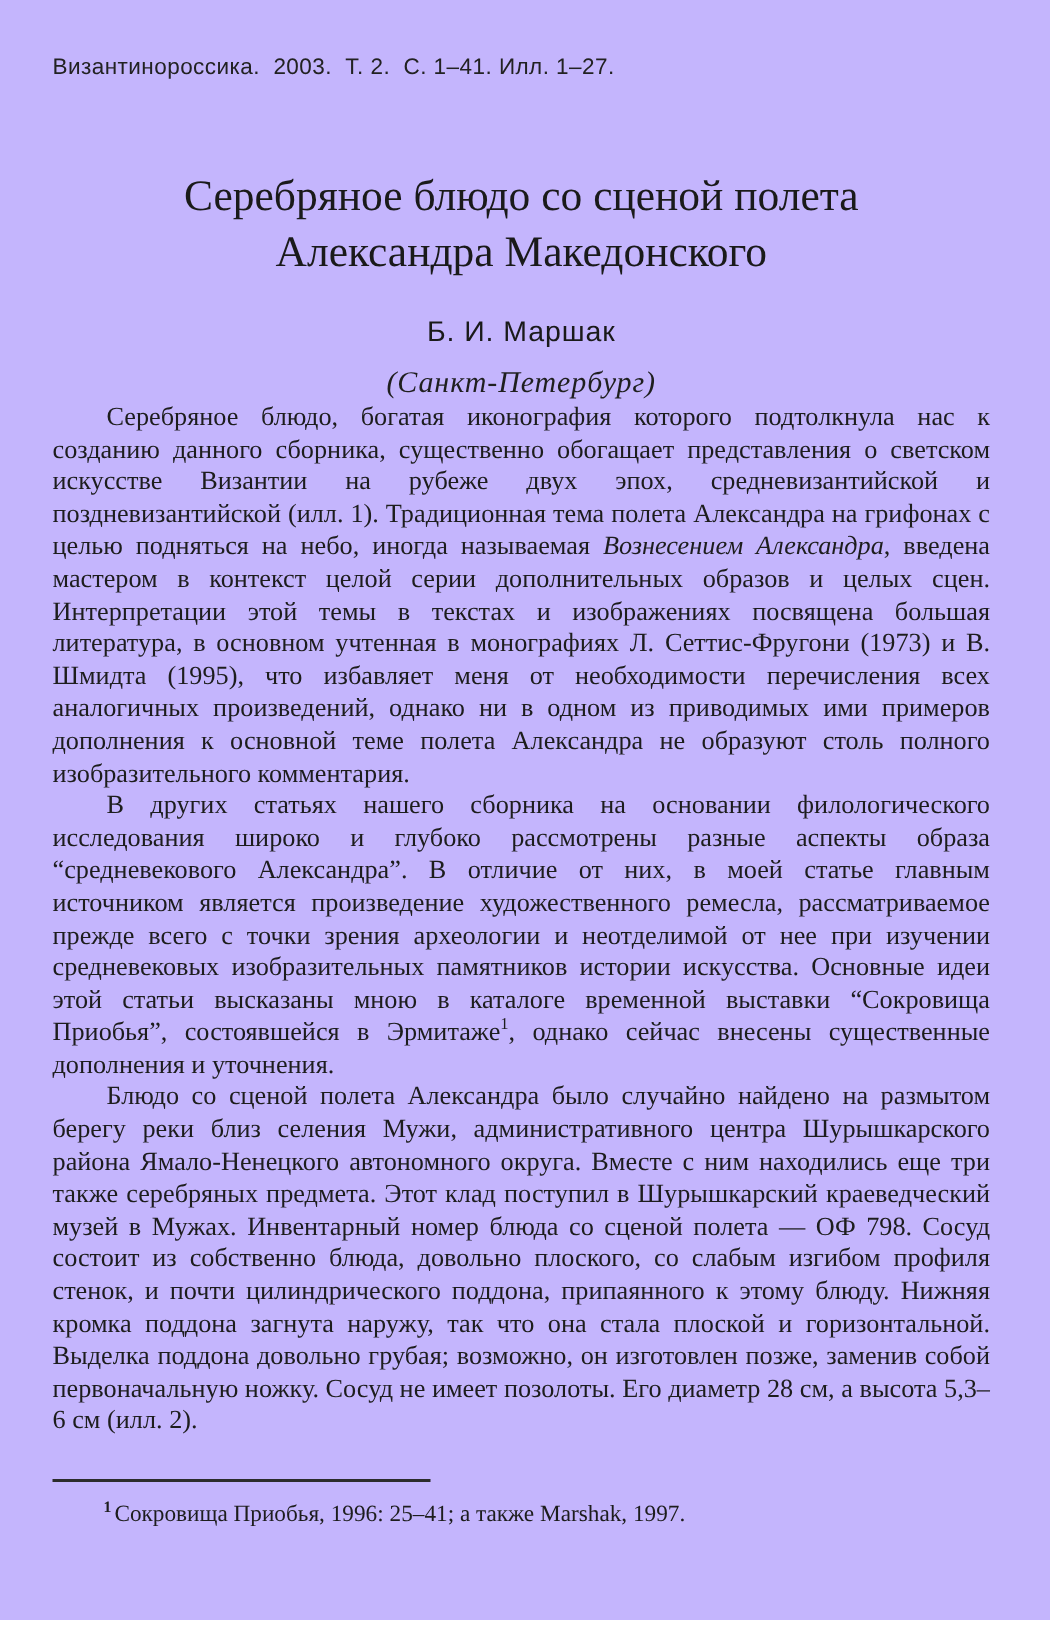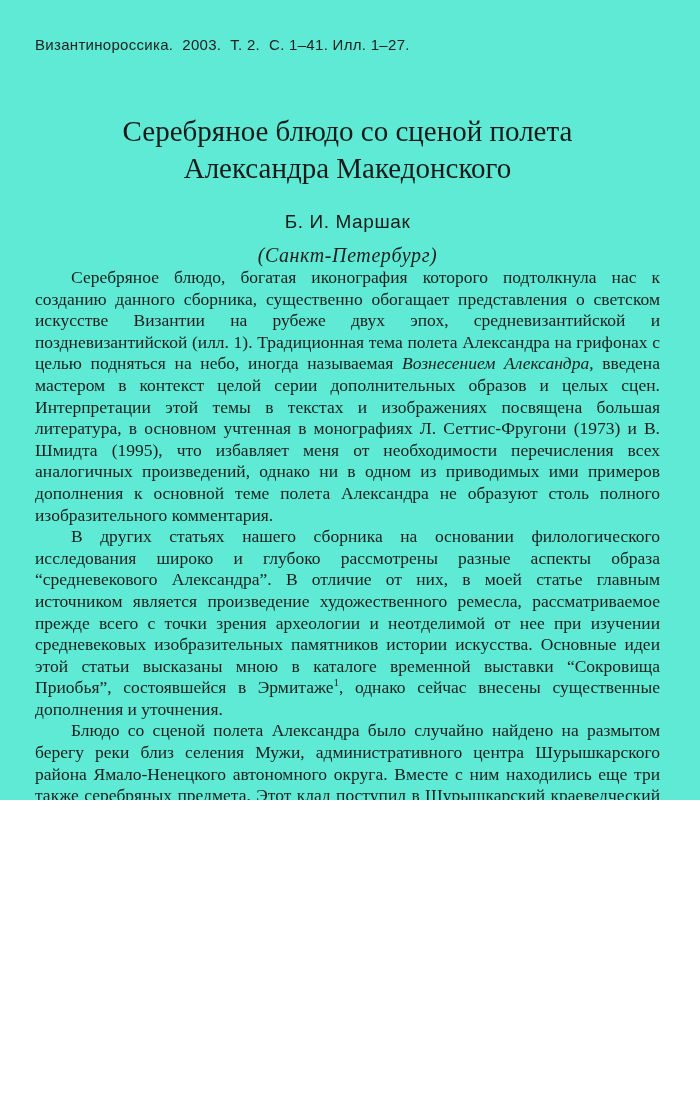--- a/index.html
+++ b/index.html
@@ -3,23 +3,23 @@
 <meta charset="utf-8">
 <style>
   html, body {
     margin: 0;
     padding: 0;
     background: #ffffff;
   }
   .page {
     position: relative;
     width: 700px;
-    height: 800px;
+    height: 1080px;
     box-sizing: border-box;
-    background: #5eead4;
+    background: #c4b5fd;
     color: #1f1f1f;
     padding: 36px 40px 2px 35px;
     overflow: hidden;
     font-family: "Liberation Serif", serif;
   }
   .citation {
     font-family: "Liberation Sans", sans-serif;
     font-size: 15px;
     letter-spacing: 0.3px;
     white-space: pre;
@@ -106,14 +106,18 @@
   <div class="author">Б. И. Маршак</div>
 
   <div class="affiliation">(Санкт-Петербург)</div>
 
   <div class="body">
     <p><span>Серебряное блюдо, богатая иконография которого подтолкнула нас к созданию данного сборника, существенно обогащает представления о светском искусстве Византии на рубеже двух эпох, средневизантийской и поздневизантийской (илл. 1). Традиционная тема полета Александра на грифонах с целью подняться на небо, иногда называемая </span><em class="it">Вознесением Александра</em><span>, введена мастером в контекст целой серии дополнительных образов и целых сцен. Интерпретации этой темы в текстах и изображениях посвящена большая литература, в основном учтенная в монографиях Л. Сеттис-Фругони (1973) и В. Шмидта (1995), что избавляет меня от необходимости перечисления всех аналогичных произведений, однако ни в одном из приводимых ими примеров дополнения к основной теме полета Александра не образуют столь полного изобразительного комментария.</span></p>
     <p><span>В других статьях нашего сборника на основании филологического исследования широко и глубоко рассмотрены разные аспекты образа “средневекового Александра”. В отличие от них, в моей статье главным источником является произведение художественного ремесла, рассматриваемое прежде всего с точки зрения археологии и неотделимой от нее при изучении средневековых изобразительных памятников истории искусства. Основные идеи этой статьи высказаны мною в каталоге временной выставки “Сокровища Приобья”, состоявшейся в Эрмитаже</span><sup class="note-ref">1</sup><span>, однако сейчас внесены существенные дополнения и уточнения.</span></p>
     <p><span>Блюдо со сценой полета Александра было случайно найдено на размытом берегу реки близ селения Мужи, административного центра Шурышкарского района Ямало-Ненецкого автономного округа. Вместе с ним находились еще три также серебряных предмета. Этот клад поступил в Шурышкарский краеведческий музей в Мужах. Инвентарный номер блюда со сценой полета — ОФ 798. Сосуд состоит из собственно блюда, довольно плоского, со слабым изгибом профиля стенок, и почти цилиндрического поддона, припаянного к этому блюду. Нижняя кромка поддона загнута наружу, так что она стала плоской и горизонтальной. Выделка поддона довольно грубая; возможно, он изготовлен позже, заменив собой первоначальную ножку. Сосуд не имеет позолоты. Его диаметр 28 см, а высота 5,3–6 см (илл. 2).</span></p>
   </div>
 
+  <div class="footnote-block">
+    <div class="rule"></div>
+    <p class="footnote"><sup class="fn-marker">1</sup><span>Сокровища Приобья, 1996: 25–41; а также Marshak, 1997.</span></p>
+  </div>
 
 </div>
 
 </body></html>

